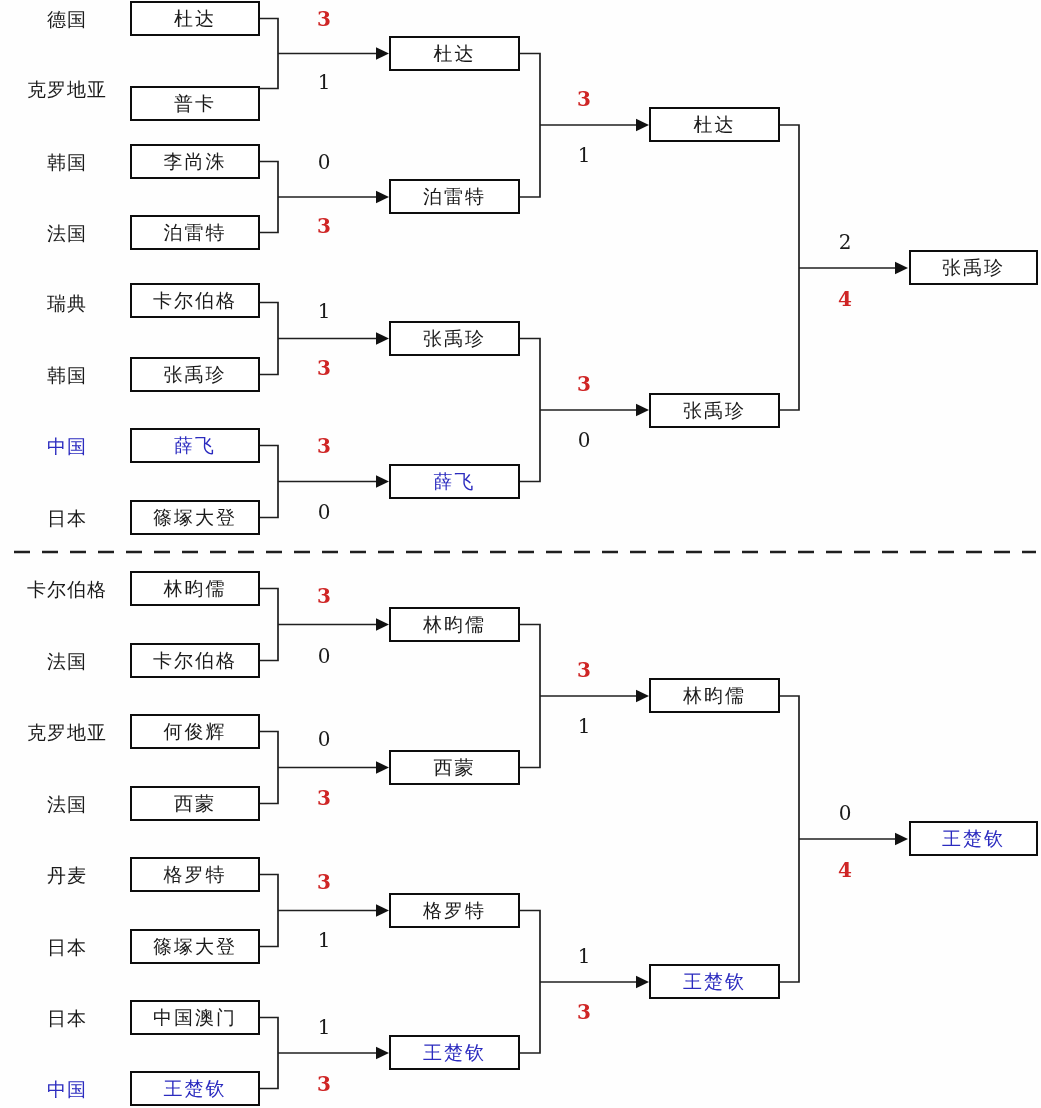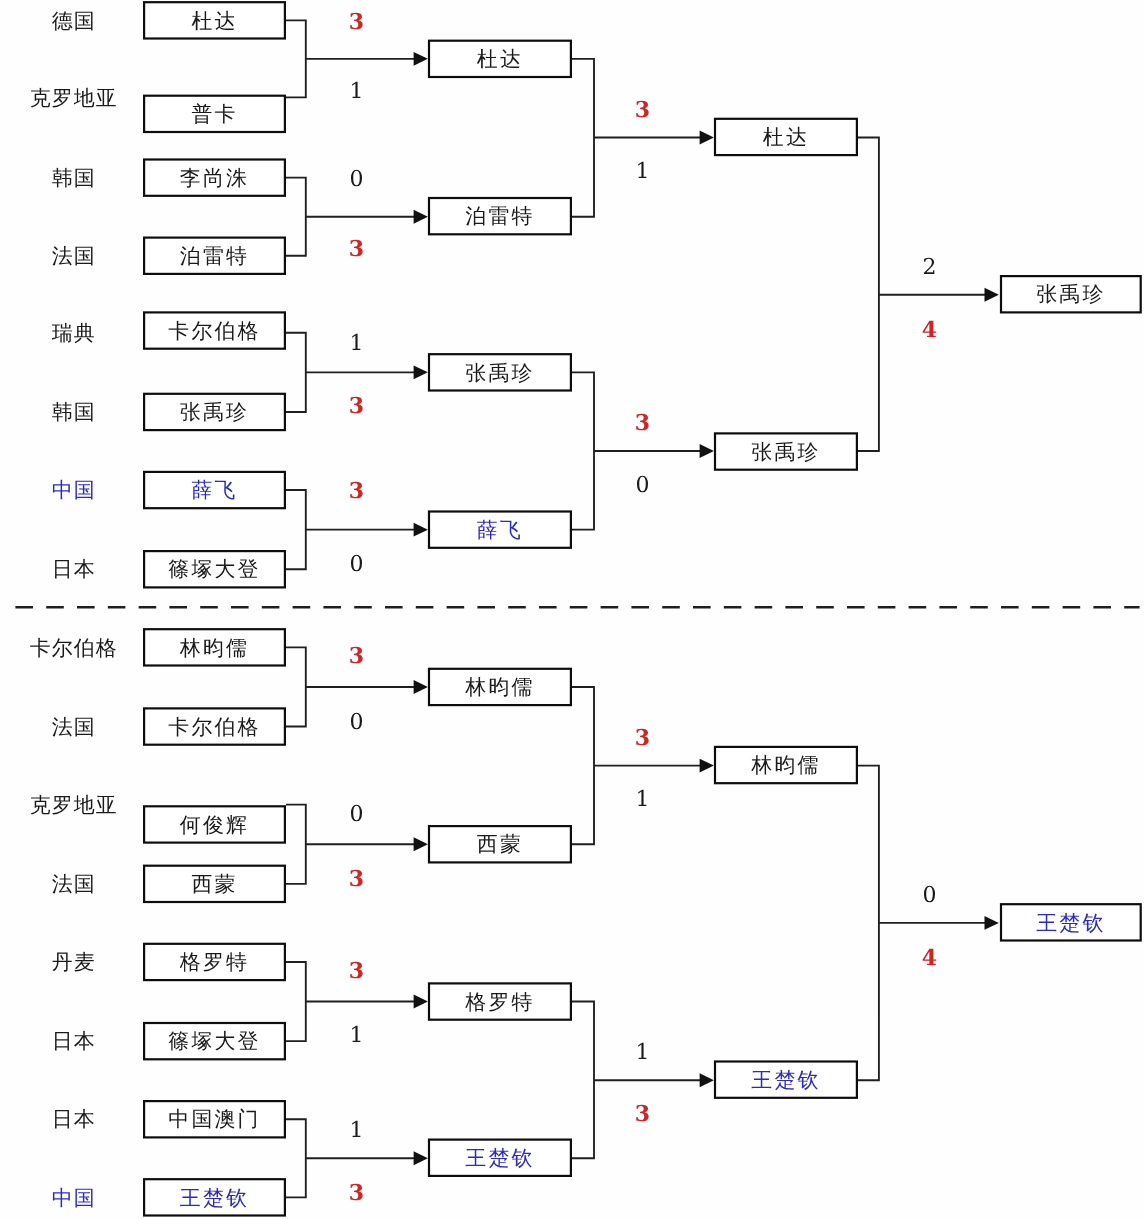--- a/index.html
+++ b/index.html
@@ -110,21 +110,21 @@
   <div class="pbox r1" style="top:1px">杜达</div>
   <div class="pbox r1" style="top:86px">普卡</div>
   <div class="pbox r1" style="top:144px">李尚洙</div>
   <div class="pbox r1" style="top:215px">泊雷特</div>
   <div class="pbox r1" style="top:283px">卡尔伯格</div>
   <div class="pbox r1" style="top:357px">张禹珍</div>
   <div class="pbox r1 cn" style="top:428px">薛飞</div>
   <div class="pbox r1" style="top:500px">篠塚大登</div>
   <div class="pbox r1" style="top:571px">林昀儒</div>
   <div class="pbox r1" style="top:643px">卡尔伯格</div>
-  <div class="pbox r1" style="top:732px">何俊辉</div>
+  <div class="pbox r1" style="top:714px">何俊辉</div>
   <div class="pbox r1" style="top:786px">西蒙</div>
   <div class="pbox r1" style="top:857px">格罗特</div>
   <div class="pbox r1" style="top:929px">篠塚大登</div>
   <div class="pbox r1" style="top:1000px">中国澳门</div>
   <div class="pbox r1 cn" style="top:1071px">王楚钦</div>
 
   <div class="score s1 win" style="top:7px">3</div>
   <div class="score s1" style="top:70px">1</div>
   <div class="score s1" style="top:150px">0</div>
   <div class="score s1 win" style="top:214px">3</div>

